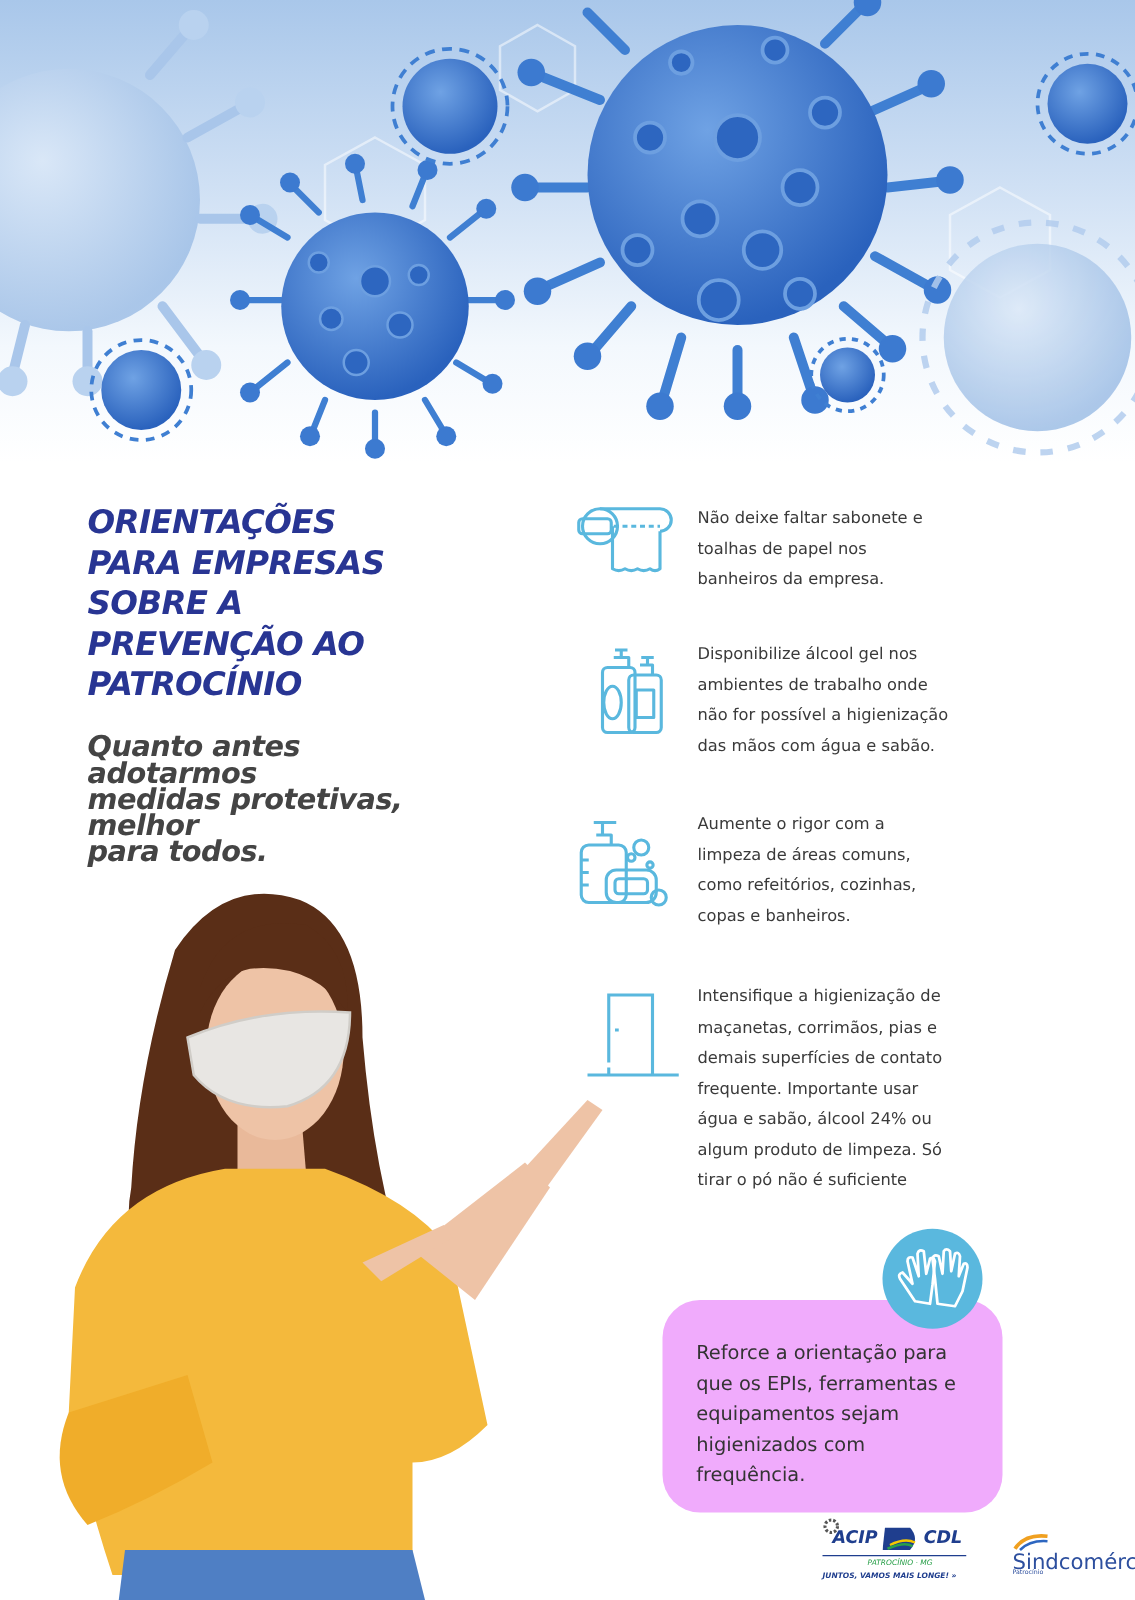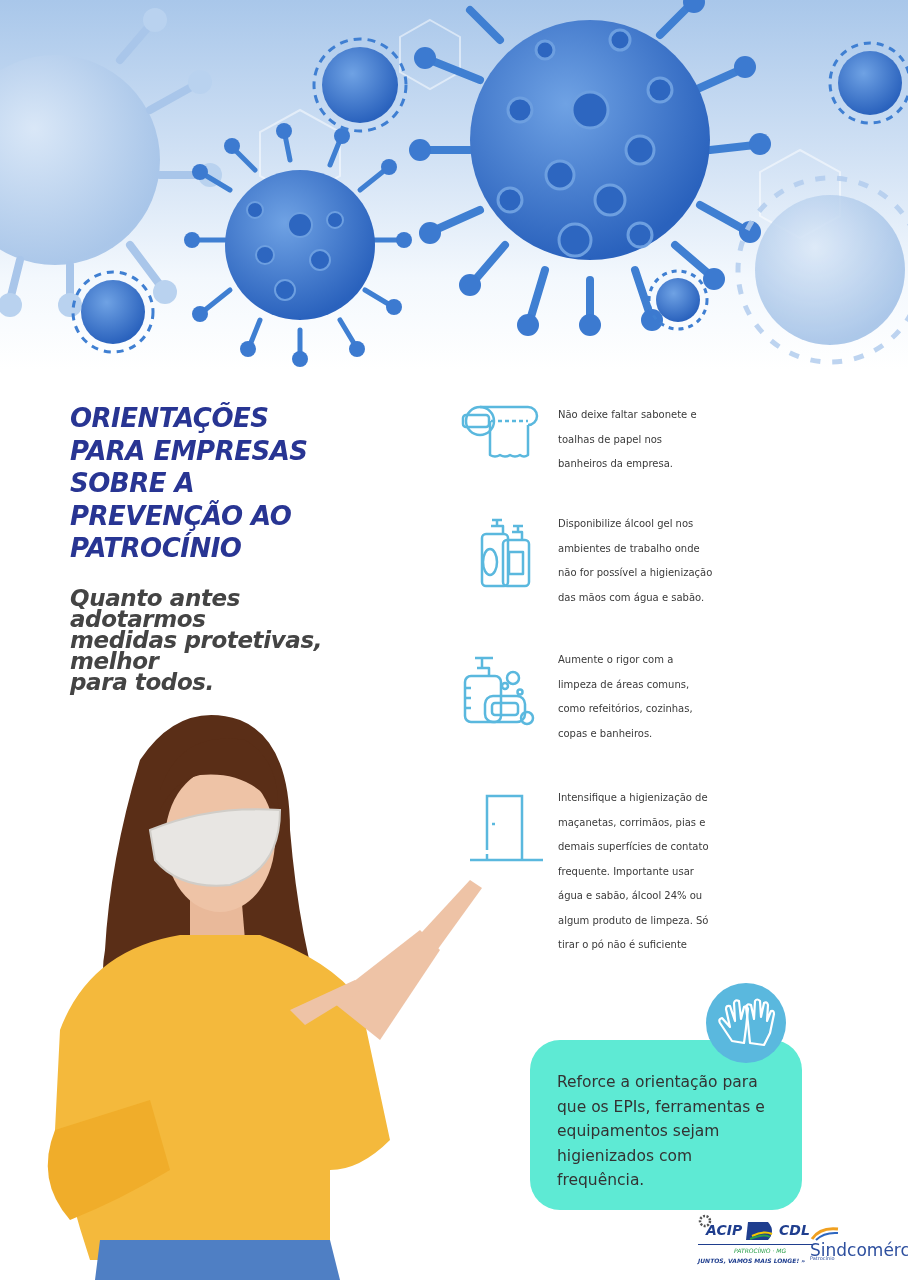--- a/index.html
+++ b/index.html
@@ -13,32 +13,32 @@
   .title { position:absolute; left:70px; top:402px; width:330px;
     font-family:"DejaVu Sans", sans-serif; font-weight:bold; font-style:italic;
     color:#283593; font-size:26px; line-height:32.5px; letter-spacing:-0.5px; white-space:pre-line; }
   .subtitle { position:absolute; left:70px; top:588px; width:310px;
     font-family:"DejaVu Sans", sans-serif; font-weight:bold; font-style:italic;
     color:#444; font-size:23px; line-height:21px; letter-spacing:-0.4px; white-space:pre-line; }
 
   .tip { position:absolute; left:455px; width:400px; }
   .tip .icon { position:absolute; left:0; top:0; width:90px; height:80px; }
   .tip .text { position:absolute; left:103px; top:0; width:290px; color:#3a3a3a;
-    font-size:10px; line-height:24.5px; white-space:pre-line; font-family:"DejaVu Sans", sans-serif; }
+    font-size:13px; line-height:24.5px; white-space:pre-line; font-family:"DejaVu Sans", sans-serif; }
 
   .woman { position:absolute; left:30px; top:700px; width:480px; height:580px; }
 
   .yellow-box { position:absolute; left:530px; top:1040px; width:272px; height:170px;
-    background:#5eead4; border-radius:30px; }
+    background:#f0abfc; border-radius:30px; }
   .yellow-box .text { position:absolute; left:27px; top:30px; width:240px; color:#333;
     font-size:15.5px; line-height:24.5px; white-space:pre-line; }
   .gloves-circle { position:absolute; left:706px; top:983px; width:80px; height:80px;
     border-radius:50%; background:#5ab8de; }
 
-  .logo-acip { position:absolute; left:696px; top:1212px; width:120px; height:60px; }
+  .logo-acip { position:absolute; left:656px; top:1212px; width:120px; height:60px; }
   .logo-sind { position:absolute; left:808px; top:1225px; width:100px; height:45px; }
   .acip-text { position:absolute; font-weight:bold; font-style:italic; color:#1f3e8e; font-size:14px; }
   .small { position:absolute; font-size:6px; color:#1f3e8e; font-style:italic; white-space:nowrap; }
 </style>
 </head>
 <body>
 
 <div class="hero">
   <svg width="908" height="370" viewBox="0 0 908 370">
     <defs>

